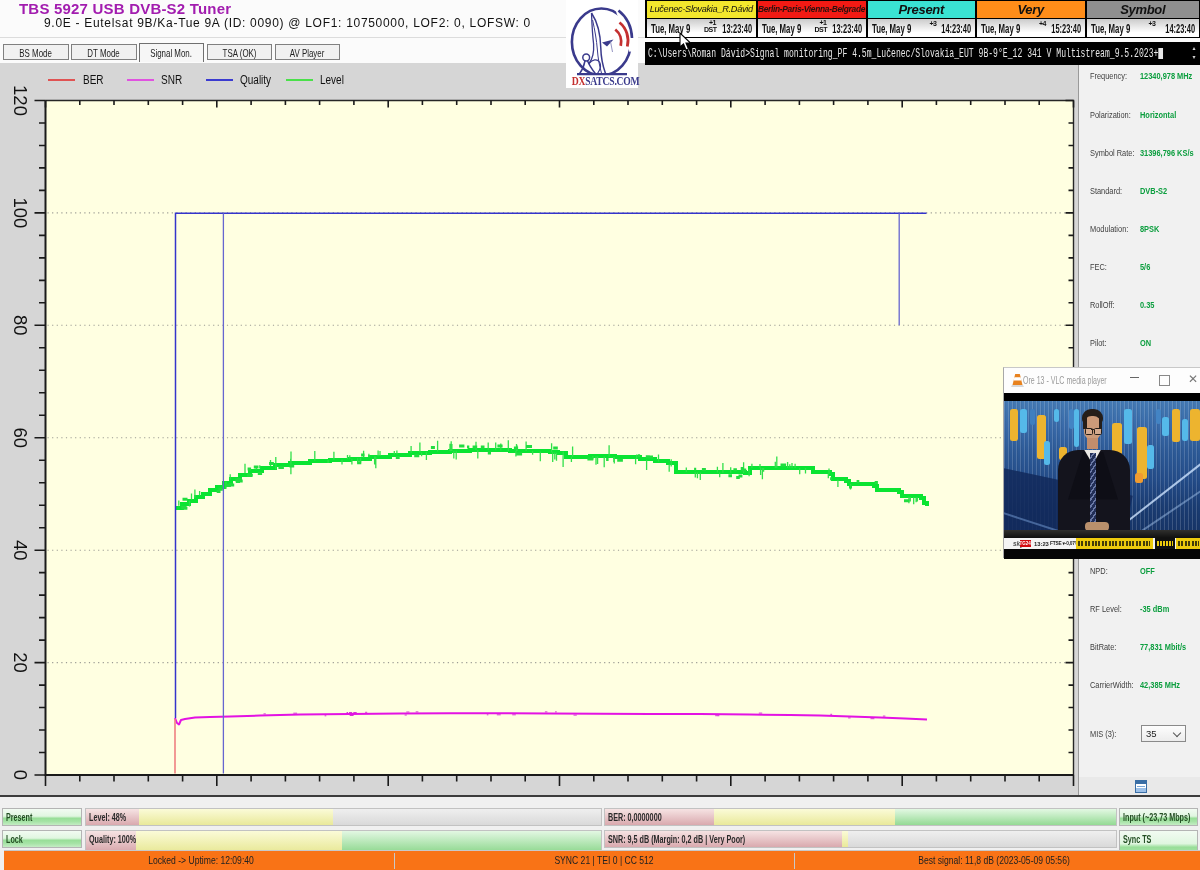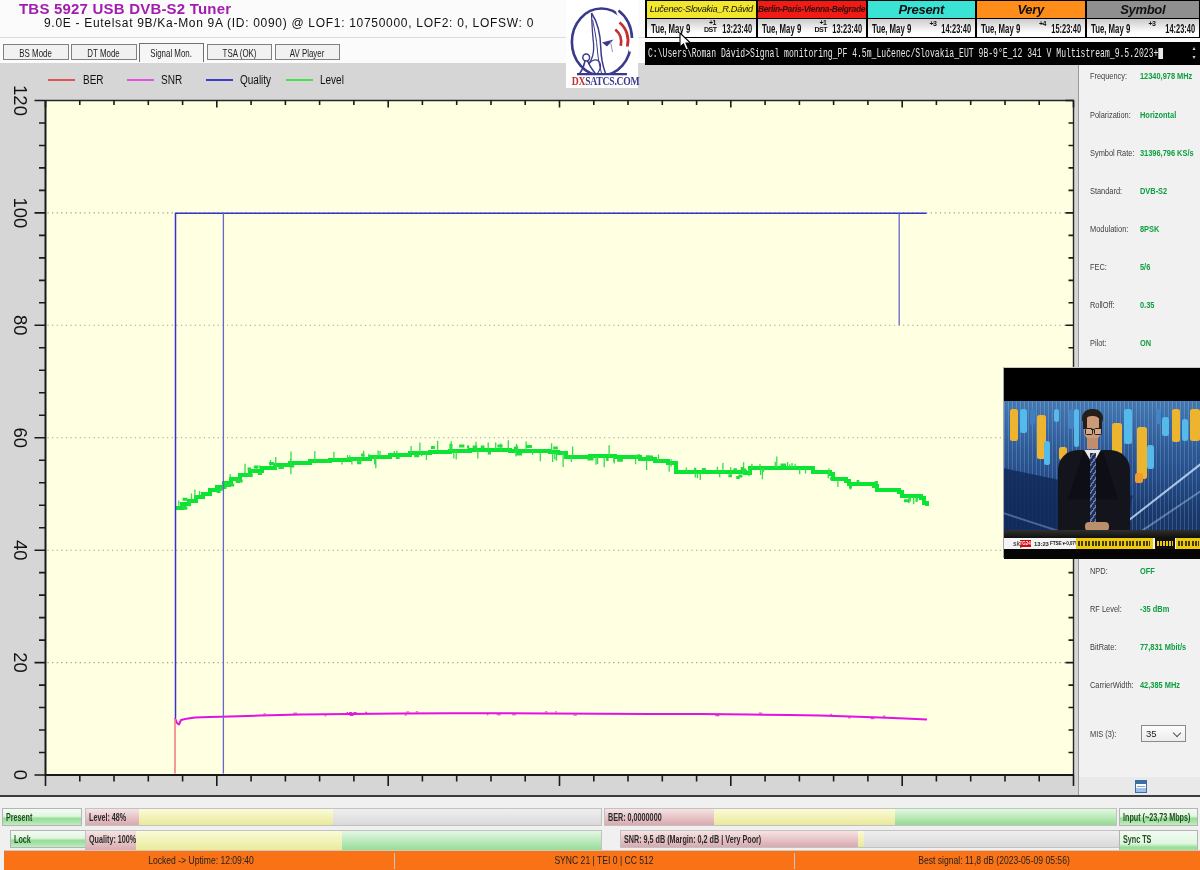--- a/index.html
+++ b/index.html
@@ -3,21 +3,21 @@
 <style>
 * { margin:0; padding:0; box-sizing:content-box; }
 body { width:1200px; height:870px; position:relative; overflow:hidden;
        font-family:"Liberation Sans",sans-serif; background:#f0f0f0; }
 </style></head>
 <body>
 
 <div style="position:absolute;left:0;top:0;width:1200px;height:63px;background:#fbfbfb;"></div>
 <div style="position:absolute;left:0;top:37px;width:646px;height:1px;background:#dcdcdc;"></div>
 <div style="position:absolute;left:19px;top:0px;font-size:15px;font-weight:bold;letter-spacing:0.2px;color:#a21caf;">TBS 5927 USB DVB-S2 Tuner</div>
-<div style="position:absolute;left:44px;top:16px;font-size:12px;letter-spacing:0.7px;color:#111;">9.0E - Eutelsat 9B/Ka-Mon 9A (ID: 0090) @ LOF1: 10750000, LOF2: 0, LOFSW: 0</div>
+<div style="position:absolute;left:44px;top:16px;font-size:12px;letter-spacing:0.7px;color:#111;">9.0E - Eutelsat 9B/Ka-Tue 9A (ID: 0090) @ LOF1: 10750000, LOF2: 0, LOFSW: 0</div>
 <div style="position:absolute;left:3px;top:44px;width:65.5px;height:16px;background:#f1f1f1;border:1.3px solid #808080;box-sizing:border-box;z-index:2;font-size:11px;color:#222;text-align:center;padding-top:2px;"><span style="display:inline-block;transform:scaleX(0.72);transform-origin:50% 0;white-space:nowrap;">BS Mode</span></div>
 <div style="position:absolute;left:70.5px;top:44px;width:66px;height:16px;background:#f1f1f1;border:1.3px solid #808080;box-sizing:border-box;z-index:2;font-size:11px;color:#222;text-align:center;padding-top:2px;"><span style="display:inline-block;transform:scaleX(0.72);transform-origin:50% 0;white-space:nowrap;">DT Mode</span></div>
 <div style="position:absolute;left:138.5px;top:42.5px;width:65.5px;height:19.5px;background:#f6f6f6;border:1.4px solid #707070;border-bottom:none;box-sizing:border-box;z-index:3;font-size:11px;color:#222;text-align:center;padding-top:3.5px;"><span style="display:inline-block;transform:scaleX(0.72);transform-origin:50% 0;white-space:nowrap;">Signal Mon.</span></div>
 <div style="position:absolute;left:206.5px;top:44px;width:65.5px;height:16px;background:#f1f1f1;border:1.3px solid #808080;box-sizing:border-box;z-index:2;font-size:11px;color:#222;text-align:center;padding-top:2px;"><span style="display:inline-block;transform:scaleX(0.72);transform-origin:50% 0;white-space:nowrap;">TSA (OK)</span></div>
 <div style="position:absolute;left:274.5px;top:44px;width:65.5px;height:16px;background:#f1f1f1;border:1.3px solid #808080;box-sizing:border-box;z-index:2;font-size:11px;color:#222;text-align:center;padding-top:2px;"><span style="display:inline-block;transform:scaleX(0.72);transform-origin:50% 0;white-space:nowrap;">AV Player</span></div>
 
 <div style="position:absolute;left:0;top:63px;width:1078px;height:732px;background:#d6d6d6;"></div>
 
 <div style="position:absolute;left:1078px;top:63px;width:122px;height:732px;background:#f1f1f1;border-left:1px solid #9a9a9a;"></div>
 <div style="position:absolute;left:1079px;top:777px;width:121px;height:18px;background:#e9e9e9;"></div>
@@ -87,42 +87,42 @@
 <div style="position:absolute;left:206px;top:79px;width:27px;height:2px;background:#3b3bd0;"></div>
 <div style="position:absolute;left:240px;top:72.5px;font-size:12.5px;color:#111;transform:scaleX(0.8);transform-origin:0 0;">Quality</div>
 <div style="position:absolute;left:286px;top:79px;width:27px;height:2px;background:#4ae04a;"></div>
 <div style="position:absolute;left:320px;top:72.5px;font-size:12.5px;color:#111;transform:scaleX(0.8);transform-origin:0 0;">Level</div>
 
 <div style="position:absolute;left:0;top:795px;width:1200px;height:2px;background:#3c3c3c;"></div>
 <div style="position:absolute;left:0;top:797px;width:1200px;height:73px;background:#f0f0f0;"></div>
 <div style="position:absolute;left:2px;top:808px;width:80px;height:18px;background:linear-gradient(#f2fbf2 0%,#e0f6e0 45%,#98de98 58%,#a6e3a6 78%,#c4ecc4 100%);border:1px solid #b4b4b4;box-sizing:border-box;">
     <span style="position:absolute;left:3px;top:2.5px;font-size:10px;font-weight:bold;color:#234e23;white-space:nowrap;transform:scaleX(0.72);transform-origin:0 0;">Present</span>
   </div>
-<div style="position:absolute;left:2px;top:830px;width:80px;height:18px;background:linear-gradient(#f2fbf2 0%,#e0f6e0 45%,#98de98 58%,#a6e3a6 78%,#c4ecc4 100%);border:1px solid #b4b4b4;box-sizing:border-box;margin-left:8px;">
+<div style="position:absolute;left:2px;top:830px;width:80px;height:18px;background:linear-gradient(#f2fbf2 0%,#e0f6e0 45%,#98de98 58%,#a6e3a6 78%,#c4ecc4 100%);border:1px solid #b4b4b4;box-sizing:border-box;">
     <span style="position:absolute;left:3px;top:2.5px;font-size:10px;font-weight:bold;color:#234e23;white-space:nowrap;transform:scaleX(0.72);transform-origin:0 0;">Lock</span>
   </div>
 <div style="position:absolute;left:85px;top:808px;width:517px;height:18px;border:1px solid #c2c2c2;box-sizing:border-box;overflow:hidden;background:#e4e4e4;">
     <div style="position:absolute;left:0.00%;top:0;width:10.20%;height:100%;background:linear-gradient(#f6e3e3,#d9a9ae);"></div>
     <div style="position:absolute;left:10.20%;top:0;width:37.80%;height:100%;background:linear-gradient(#fbfbd8,#e9e99a);"></div>
     <div style="position:absolute;left:48.00%;top:0;width:52.00%;height:100%;background:linear-gradient(#efefef,#d9d9d9);"></div>
     <div style="position:absolute;left:3px;top:2.5px;font-size:10px;font-weight:bold;color:#2a2a2a;white-space:nowrap;transform:scaleX(0.72);transform-origin:0 0;">Level: 48%</div>
   </div>
 <div style="position:absolute;left:85px;top:830px;width:517px;height:22px;border:1px solid #c2c2c2;box-sizing:border-box;overflow:hidden;background:#f0abfc;">
     <div style="position:absolute;left:0.00%;top:0;width:9.80%;height:100%;background:linear-gradient(#f6e3e3,#d9a9ae);"></div>
     <div style="position:absolute;left:9.80%;top:0;width:40.00%;height:100%;background:linear-gradient(#fbfbd8,#e9e99a);"></div>
     <div style="position:absolute;left:49.80%;top:0;width:50.20%;height:100%;background:linear-gradient(#e3f8e3,#94da94);"></div>
     <div style="position:absolute;left:3px;top:2.5px;font-size:10px;font-weight:bold;color:#2a2a2a;white-space:nowrap;transform:scaleX(0.72);transform-origin:0 0;">Quality: 100%</div>
   </div>
 <div style="position:absolute;left:604px;top:808px;width:513px;height:18px;border:1px solid #c2c2c2;box-sizing:border-box;overflow:hidden;background:#e4e4e4;">
     <div style="position:absolute;left:0.00%;top:0;width:21.30%;height:100%;background:linear-gradient(#f6e3e3,#d9a9ae);"></div>
     <div style="position:absolute;left:21.30%;top:0;width:35.40%;height:100%;background:linear-gradient(#fbfbd8,#e9e99a);"></div>
     <div style="position:absolute;left:56.70%;top:0;width:43.30%;height:100%;background:linear-gradient(#e3f8e3,#94da94);"></div>
     <div style="position:absolute;left:3px;top:2.5px;font-size:10px;font-weight:bold;color:#2a2a2a;white-space:nowrap;transform:scaleX(0.72);transform-origin:0 0;">BER: 0,0000000</div>
   </div>
-<div style="position:absolute;left:604px;top:830px;width:513px;height:18px;border:1px solid #c2c2c2;box-sizing:border-box;overflow:hidden;background:#e4e4e4;margin-left:16px;">
+<div style="position:absolute;left:604px;top:830px;width:513px;height:18px;border:1px solid #c2c2c2;box-sizing:border-box;overflow:hidden;background:#e4e4e4;">
     <div style="position:absolute;left:0.00%;top:0;width:46.30%;height:100%;background:linear-gradient(#f6e3e3,#d9a9ae);"></div>
     <div style="position:absolute;left:46.30%;top:0;width:1.20%;height:100%;background:linear-gradient(#fbfbd8,#e9e99a);"></div>
     <div style="position:absolute;left:47.50%;top:0;width:52.50%;height:100%;background:linear-gradient(#efefef,#d9d9d9);"></div>
     <div style="position:absolute;left:3px;top:2.5px;font-size:10px;font-weight:bold;color:#2a2a2a;white-space:nowrap;transform:scaleX(0.72);transform-origin:0 0;">SNR: 9,5 dB (Margin: 0,2 dB | Very Poor)</div>
   </div>
 <div style="position:absolute;left:1119px;top:808px;width:79px;height:18px;background:linear-gradient(#f2fbf2 0%,#e0f6e0 45%,#98de98 58%,#a6e3a6 78%,#c4ecc4 100%);border:1px solid #b4b4b4;box-sizing:border-box;">
     <span style="position:absolute;left:3px;top:2.5px;font-size:10px;font-weight:bold;color:#234e23;white-space:nowrap;transform:scaleX(0.72);transform-origin:0 0;">Input (~23,73 Mbps)</span>
   </div>
 <div style="position:absolute;left:1119px;top:830px;width:79px;height:30px;background:linear-gradient(#f2fbf2 0%,#e0f6e0 45%,#98de98 58%,#a6e3a6 78%,#c4ecc4 100%);border:1px solid #b4b4b4;box-sizing:border-box;">
     <span style="position:absolute;left:3px;top:2.5px;font-size:10px;font-weight:bold;color:#234e23;white-space:nowrap;transform:scaleX(0.72);transform-origin:0 0;">Sync TS</span>
@@ -196,20 +196,31 @@
 <circle cx="20.2" cy="57.5" r="3.4" fill="none" stroke="#3a3a8c" stroke-width="1.5"></circle>
 <path d="M19 60.8 C18 66 16 70.5 13.5 73.8" fill="none" stroke="#3a3a8c" stroke-width="1.5"></path>
 <path d="M21.5 60.8 C23.5 66 26.5 70 29.5 73.8" fill="none" stroke="#3a3a8c" stroke-width="1.5"></path>
 <path d="M23 63.5 C26.5 59.5 31 58.5 33.5 62 C35.5 65 34 70 31.5 73.5" fill="none" stroke="#3a3a8c" stroke-width="1.2"></path>
 <path d="M36 42.5 L47.5 39.5 L41 46.5 Z" fill="#3a3a8c"></path>
 <path d="M44.5 41.5 L46.5 52" stroke="#8888bb" stroke-width="0.9" fill="none"></path>
 </svg>
 <div style="position:absolute;left:0;bottom:1px;width:100%;text-align:center;font-family:'Liberation Serif',serif;font-weight:bold;font-size:11.5px;letter-spacing:-0.3px;transform:scaleX(0.84);transform-origin:50% 0;"><span style="color:#c43030;">DX</span><span style="color:#3a3a8c;">SATCS.COM</span></div>
 </div>
 <div style="position:absolute;left:1003px;top:366.5px;width:197px;height:191.5px;background:#000;border-left:1px solid #a8a8a8;border-top:1px solid #c8c8c8;box-sizing:border-box;">
+ <div style="position:absolute;left:0;top:0;width:100%;height:25px;background:#fdfdfd;">
+  <svg width="13" height="15" viewBox="0 0 13 15" style="position:absolute;left:7px;top:5px;">
+   <path d="M4.2 1 L8.8 1 L11.5 12 L1.5 12 Z" fill="#e8821e"></path>
+   <path d="M3.4 4.2 L9.6 4.2 L10.4 7.4 L2.6 7.4 Z" fill="#ffffff"></path>
+   <path d="M1 12 L12 12 L13 14 L0 14 Z" fill="#d8d8d8"></path>
+  </svg>
+  <span style="position:absolute;left:19px;top:6px;font-size:10.5px;color:#9a9a9a;white-space:nowrap;transform:scaleX(0.67);transform-origin:0 0;">Ore 13 - VLC media player</span>
+  <span style="position:absolute;left:126px;top:9px;width:9px;height:1.4px;background:#666;display:inline-block;"></span>
+  <div style="position:absolute;left:155px;top:7px;width:9px;height:9px;border:1.2px solid #888;"></div>
+  <span style="position:absolute;left:184px;top:4.5px;font-size:12px;color:#777;">✕</span>
+ </div>
  <div style="position:absolute;left:0;top:25px;width:197px;height:166.5px;background:#000;overflow:hidden;">
   <div style="position:absolute;left:0;top:8px;width:100%;height:138px;background:linear-gradient(180deg,#447ab4 0px,#3869a8 26px,#2c5996 52px,#234b88 80px,#1a3c72 106px,#153264 138px)">
    <div style="position:absolute;left:0;top:0;width:100%;height:100%;background:repeating-linear-gradient(90deg,rgba(255,255,255,0.16) 0 1px,rgba(0,0,0,0.05) 1px 2px,rgba(0,0,0,0) 2px 4px);"></div>
    <div style="position:absolute;left:6px;top:8px;width:8px;height:32px;background:#edb42f;border-radius:2.5px;"></div>
         <div style="position:absolute;left:16px;top:8px;width:7px;height:24px;background:#55b9e9;border-radius:2.5px;"></div>
         <div style="position:absolute;left:26px;top:8px;width:5px;height:16px;background:#3f7fc0;border-radius:2.5px;"></div>
         <div style="position:absolute;left:33px;top:14px;width:9px;height:44px;background:#edb42f;border-radius:2.5px;"></div>
         <div style="position:absolute;left:40px;top:40px;width:6px;height:24px;background:#55b9e9;border-radius:2.5px;"></div>
         <div style="position:absolute;left:50px;top:8px;width:5px;height:13px;background:#55b9e9;border-radius:2.5px;"></div>
         <div style="position:absolute;left:55px;top:46px;width:8px;height:13px;background:#edb42f;border-radius:2.5px;"></div>

